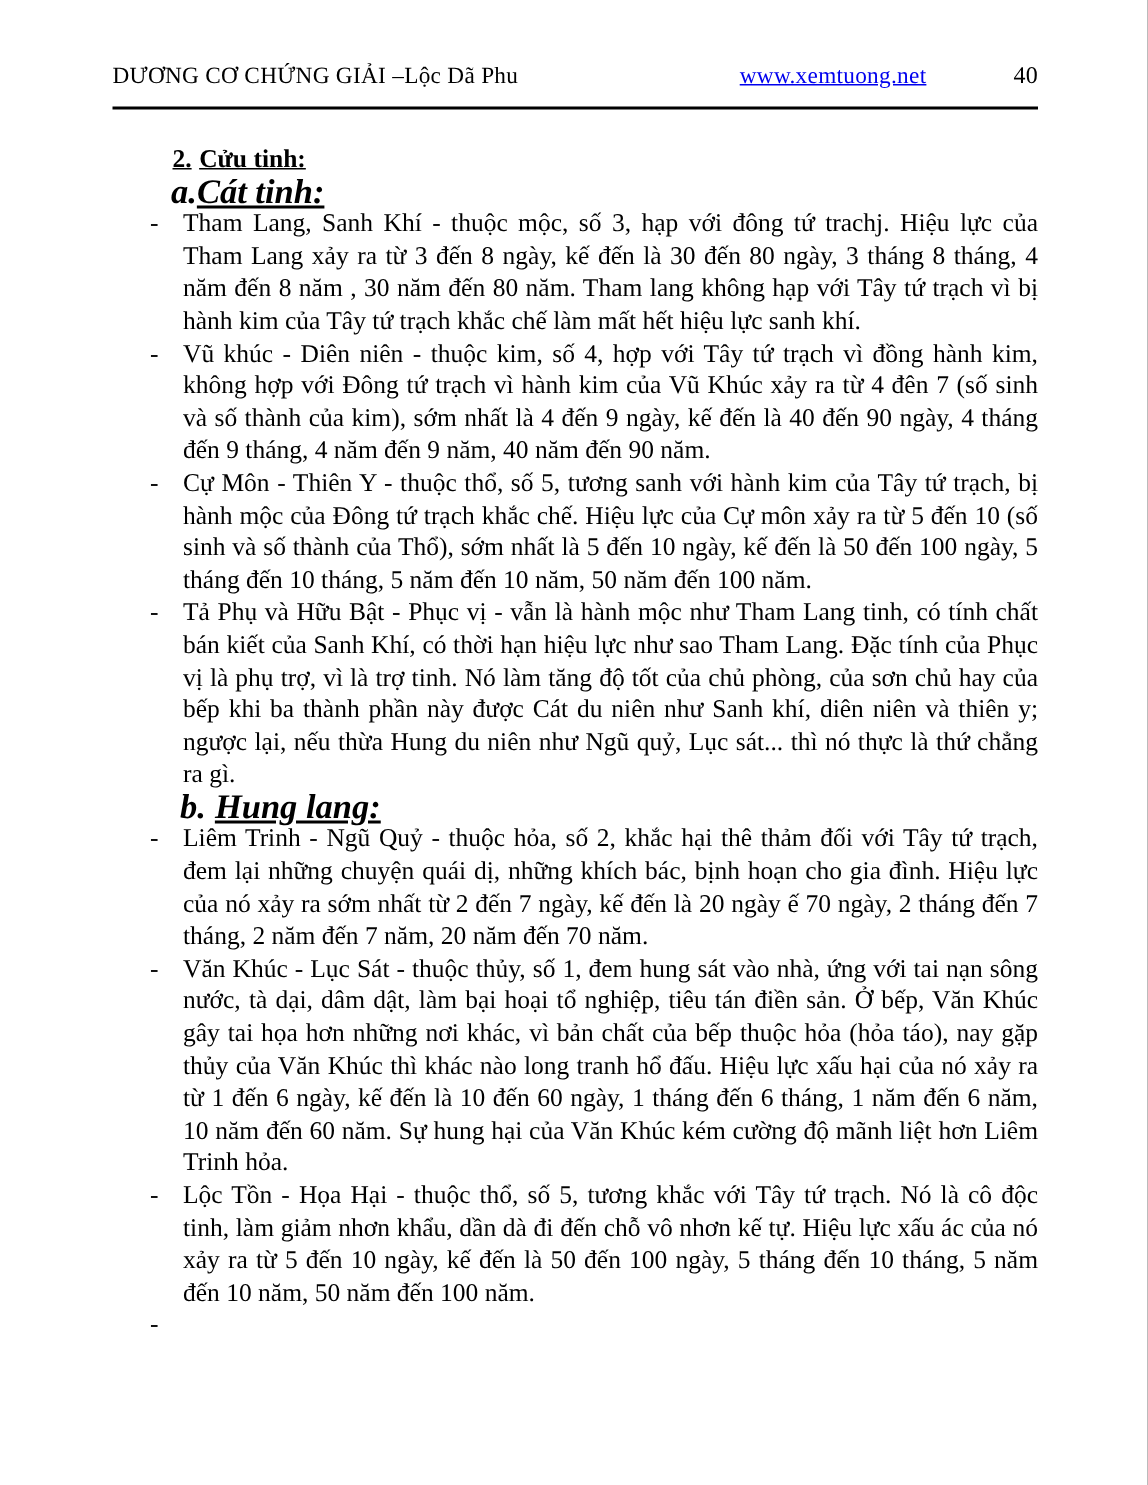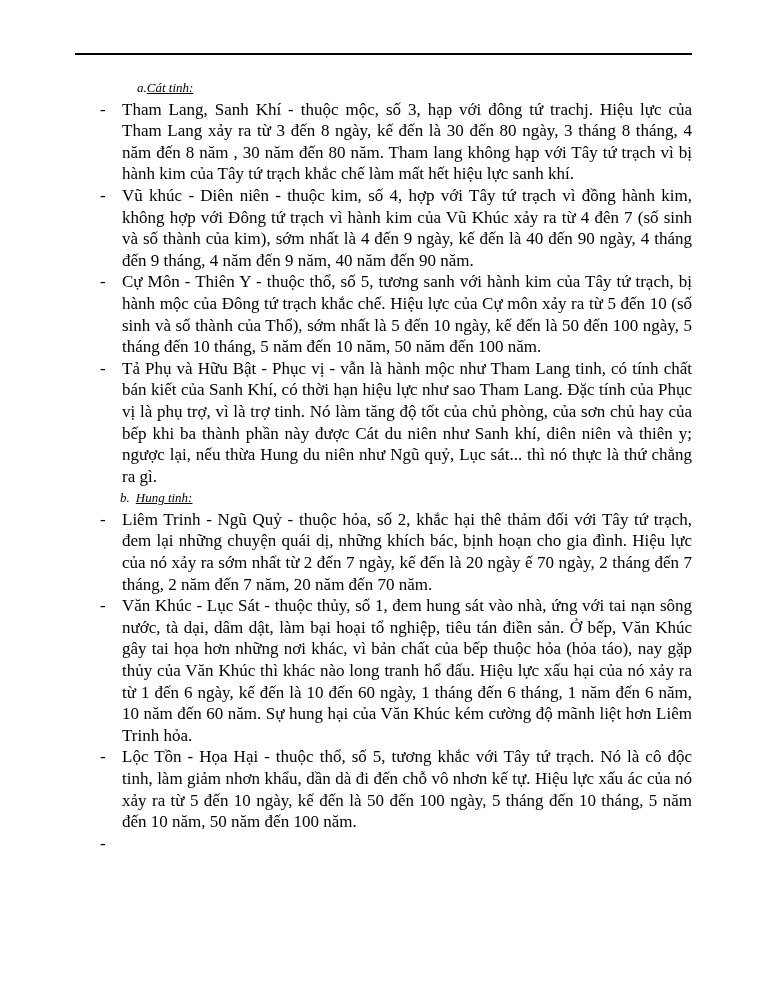--- a/index.html
+++ b/index.html
@@ -49,22 +49,23 @@
     font-size: 17px;
   }
   .section-heading .sec-num { margin-right: 5px; text-decoration: underline; }
   .section-heading .sec-title { text-decoration: underline; }
   .intro-para {
     margin: 0;
     text-indent: 55px;
   }
   .sub-heading {
     font-style: italic;
-    margin: 0 0 0 62px;
-    font-size: 13px;
+    margin: 0 0 0 39px;
+    font-size: 23px;
+    font-weight: bold;
   }
   .sub-heading .sub-title { text-decoration: underline; }
   .sub-heading.b { margin-left: 45px; }
   .sub-heading.b .sub-prefix { margin-right: 6px; }
   ul.star-list {
     list-style: none;
     margin: 0;
     padding: 0;
   }
   ul.star-list li {
@@ -77,24 +78,32 @@
     position: absolute;
     left: 25px;
     top: 0;
   }
 </style>
 </head>
 <body>
 
 <div class="page">
 
+  <div class="page-header">
+    <span class="doc-title">DƯƠNG CƠ CHỨNG GIẢI –Lộc Dã Phu</span>
+    <span class="site-link" style="color: rgb(0, 0, 238);">www.xemtuong.net</span>
+    <span class="page-num">40</span>
+  </div>
   <hr class="header-rule">
 
   <div class="body-text">
 
+    <p class="section-heading">
+      <span class="sec-num">2.</span><span class="sec-title">Cửu tinh:</span>
+    </p>
 
 
     <p class="sub-heading a">
       <span class="sub-prefix">a.</span><span class="sub-title">Cát tinh:</span>
     </p>
 
     <ul class="star-list">
       <li>
         <span class="dash">-</span>
         <span class="li-text">Tham Lang, Sanh Khí - thuộc mộc, số 3, hạp với đông tứ trachj. Hiệu lực của Tham Lang xảy ra từ 3 đến 8 ngày, kế đến là 30 đến 80 ngày, 3 tháng 8 tháng, 4 năm đến 8 năm , 30 năm đến 80 năm. Tham lang không hạp với Tây tứ trạch vì bị hành kim của Tây tứ trạch khắc chế làm mất hết hiệu lực sanh khí.</span>
@@ -107,21 +116,21 @@
         <span class="dash">-</span>
         <span class="li-text">Cự Môn - Thiên Y - thuộc thổ, số 5, tương sanh với hành kim của Tây tứ trạch, bị hành mộc của Đông tứ trạch khắc chế. Hiệu lực của Cự môn xảy ra từ 5 đến 10 (số sinh và số thành của Thổ), sớm nhất là 5 đến 10 ngày, kế đến là 50 đến 100 ngày, 5 tháng đến 10 tháng, 5 năm đến 10 năm, 50 năm đến 100 năm.</span>
       </li>
       <li>
         <span class="dash">-</span>
         <span class="li-text">Tả Phụ và Hữu Bật - Phục vị - vẫn là hành mộc như Tham Lang tinh, có tính chất bán kiết của Sanh Khí, có thời hạn hiệu lực như sao Tham Lang. Đặc tính của Phục vị là phụ trợ, vì là trợ tinh. Nó làm tăng độ tốt của chủ phòng, của sơn chủ hay của bếp khi ba thành phần này được Cát du niên như Sanh khí, diên niên và thiên y; ngược lại, nếu thừa Hung du niên như Ngũ quỷ, Lục sát... thì nó thực là thứ chẳng ra gì.</span>
       </li>
     </ul>
 
     <p class="sub-heading b">
-      <span class="sub-prefix">b.</span><span class="sub-title">Hung tinh:</span>
+      <span class="sub-prefix">b.</span><span class="sub-title">Hung lang:</span>
     </p>
 
     <ul class="star-list">
       <li>
         <span class="dash">-</span>
         <span class="li-text">Liêm Trinh - Ngũ Quỷ - thuộc hỏa, số 2, khắc hại thê thảm đối với Tây tứ trạch, đem lại những chuyện quái dị, những khích bác, bịnh hoạn cho gia đình. Hiệu lực của nó xảy ra sớm nhất từ 2 đến 7 ngày, kế đến là 20 ngày ế 70 ngày, 2 tháng đến 7 tháng, 2 năm đến 7 năm, 20 năm đến 70 năm.</span>
       </li>
       <li>
         <span class="dash">-</span>
         <span class="li-text">Văn Khúc - Lục Sát - thuộc thủy, số 1, đem hung sát vào nhà, ứng với tai nạn sông nước, tà dại, dâm dật, làm bại hoại tổ nghiệp, tiêu tán điền sản. Ở bếp, Văn Khúc gây tai họa hơn những nơi khác, vì bản chất của bếp thuộc hỏa (hỏa táo), nay gặp thủy của Văn Khúc thì khác nào long tranh hổ đấu. Hiệu lực xấu hại của nó xảy ra từ 1 đến 6 ngày, kế đến là 10 đến 60 ngày, 1 tháng đến 6 tháng, 1 năm đến 6 năm, 10 năm đến 60 năm. Sự hung hại của Văn Khúc kém cường độ mãnh liệt hơn Liêm Trinh hỏa.</span>

